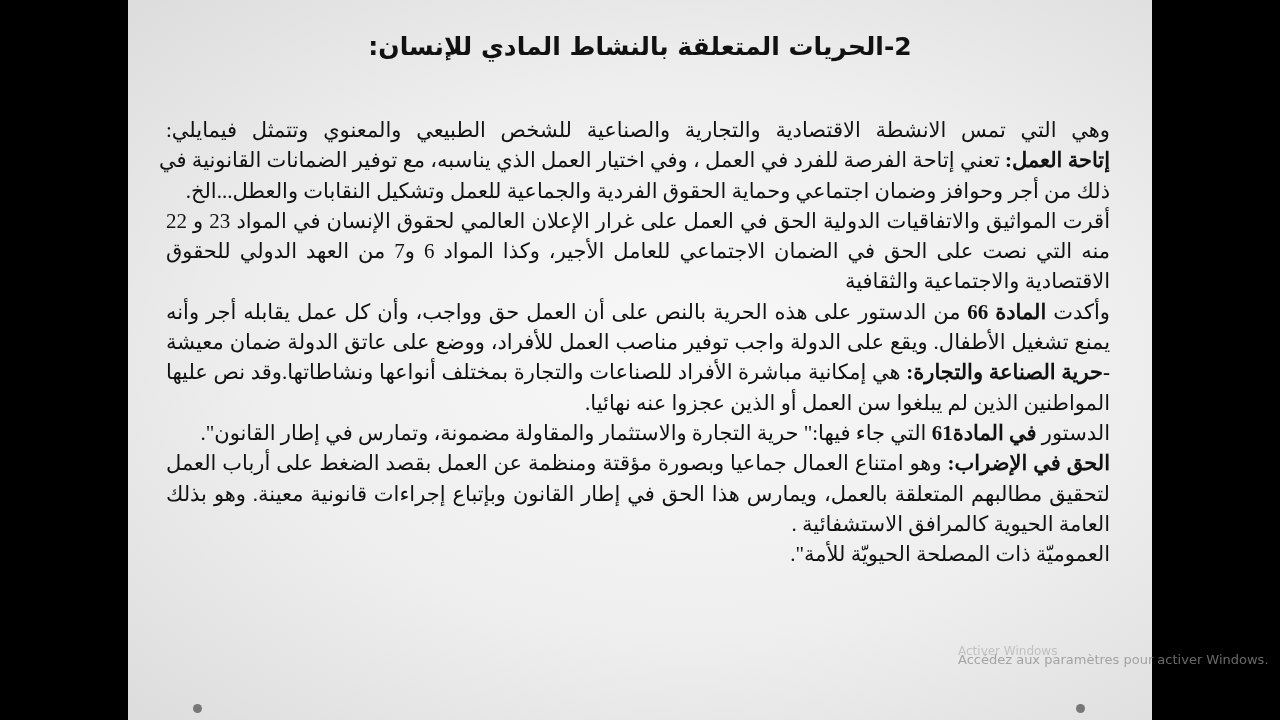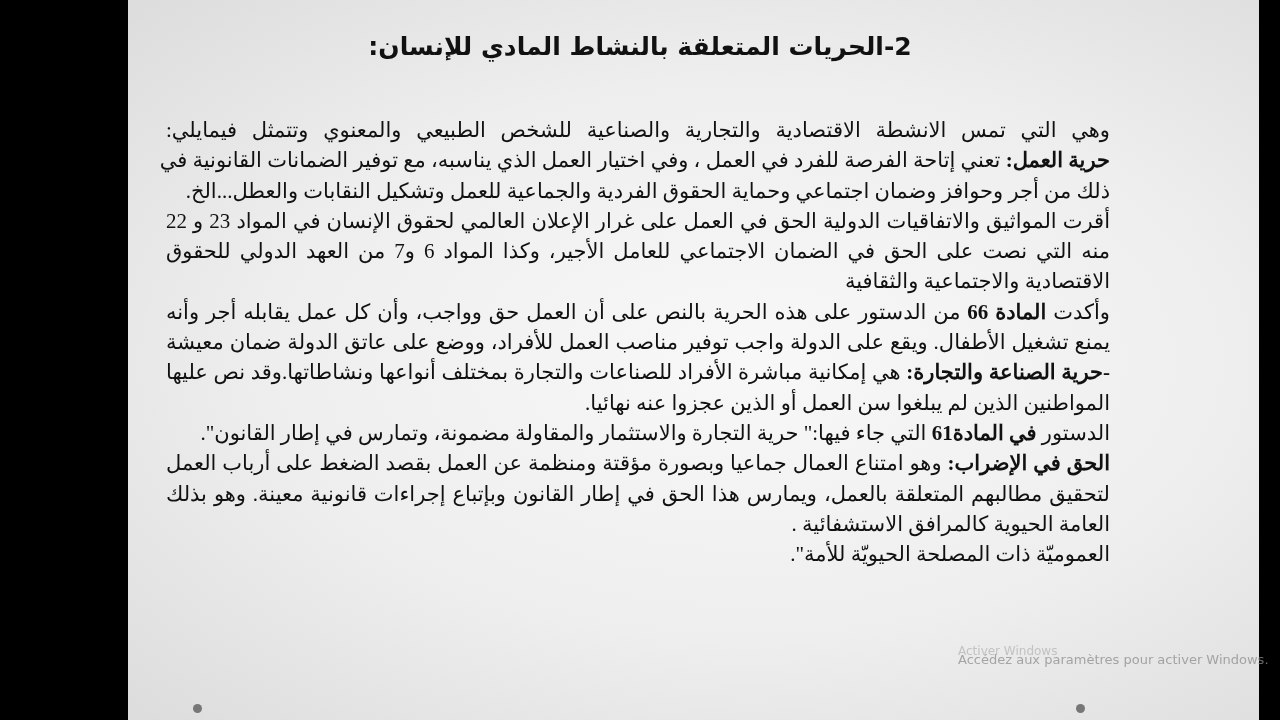--- a/index.html
+++ b/index.html
@@ -1,21 +1,21 @@
 <!DOCTYPE html>
 <html><head>
 <meta charset="utf-8">
 <style>
   html, body { margin: 0; padding: 0; }
   body {
     width: 1280px; height: 720px; background: #000; position: relative; overflow: hidden;
     font-family: "DejaVu Sans", "Liberation Sans", sans-serif;
   }
   .slide {
-    position: absolute; left: 128px; top: 0; width: 1131px; height: 720px;
+    position: absolute; left: 128px; top: 0; width: 1024px; height: 720px;
     background: radial-gradient(ellipse at 55% 50%, #f8f8f8 0%, #eeeeee 55%, #dcdcdc 100%);
     overflow: hidden;
   }
   .title {
     position: absolute; top: 32px; left: 0; width: 1024px; text-align: center;
     direction: rtl; font-family: "DejaVu Sans", sans-serif; font-weight: bold;
     font-size: 25px; color: #111; white-space: nowrap;
   }
   .body {
     position: absolute; top: 115px; left: 38px; width: 944px;
@@ -36,21 +36,21 @@
   .wm-title { left: 958px; top: 644px; font-size: 12px; color: rgba(160,160,160,0.55); }
   .wm-sub { left: 958px; top: 652px; font-size: 13px; }
 </style>
 </head>
 <body>
 
 <div class="slide">
   <div class="title">2-الحريات المتعلقة بالنشاط المادي للإنسان:</div>
   <div class="body" id="slide-body">
       <span class="line"><span>وهي التي تمس الانشطة الاقتصادية والتجارية والصناعية للشخص الطبيعي والمعنوي وتتمثل فيمايلي:</span></span>
-      <span class="line"><span class="b">حرية العمل:</span><span> تعني إتاحة الفرصة للفرد في العمل ، وفي اختيار العمل الذي يناسبه، مع توفير الضمانات القانونية في</span></span>
+      <span class="line"><span class="b">إتاحة العمل:</span><span> تعني إتاحة الفرصة للفرد في العمل ، وفي اختيار العمل الذي يناسبه، مع توفير الضمانات القانونية في</span></span>
       <span class="line last"><span>ذلك من أجر وحوافز وضمان اجتماعي وحماية الحقوق الفردية والجماعية للعمل وتشكيل النقابات  والعطل...الخ.</span></span>
       <span class="line"><span>أقرت المواثيق والاتفاقيات الدولية الحق في العمل على غرار الإعلان العالمي لحقوق الإنسان في المواد 23 و 22</span></span>
       <span class="line"><span>منه التي نصت على الحق في الضمان الاجتماعي للعامل الأجير، وكذا المواد 6 و7 من العهد الدولي للحقوق</span></span>
       <span class="line last"><span>الاقتصادية والاجتماعية والثقافية</span></span>
       <span class="line"><span>وأكدت </span><span class="b">المادة 66</span><span> من الدستور على هذه الحرية بالنص على أن العمل حق وواجب، وأن كل عمل يقابله أجر  وأنه</span></span>
       <span class="line"><span>يمنع تشغيل الأطفال. ويقع على الدولة واجب توفير مناصب العمل للأفراد، ووضع على عاتق الدولة ضمان معيشة</span></span>
       <span class="line"><span class="b">-حرية الصناعة والتجارة:</span><span> هي إمكانية مباشرة الأفراد للصناعات والتجارة بمختلف أنواعها ونشاطاتها.وقد نص عليها</span></span>
       <span class="line last"><span>المواطنين الذين لم يبلغوا سن العمل أو الذين عجزوا عنه نهائيا.</span></span>
       <span class="line last"><span>الدستور </span><span class="b">في المادة61</span><span> التي جاء فيها:" حرية التجارة والاستثمار والمقاولة مضمونة، وتمارس في إطار القانون".</span></span>
       <span class="line"><span class="b">الحق في الإضراب:</span><span> وهو امتناع العمال جماعيا وبصورة مؤقتة ومنظمة عن العمل بقصد الضغط على أرباب العمل</span></span>

